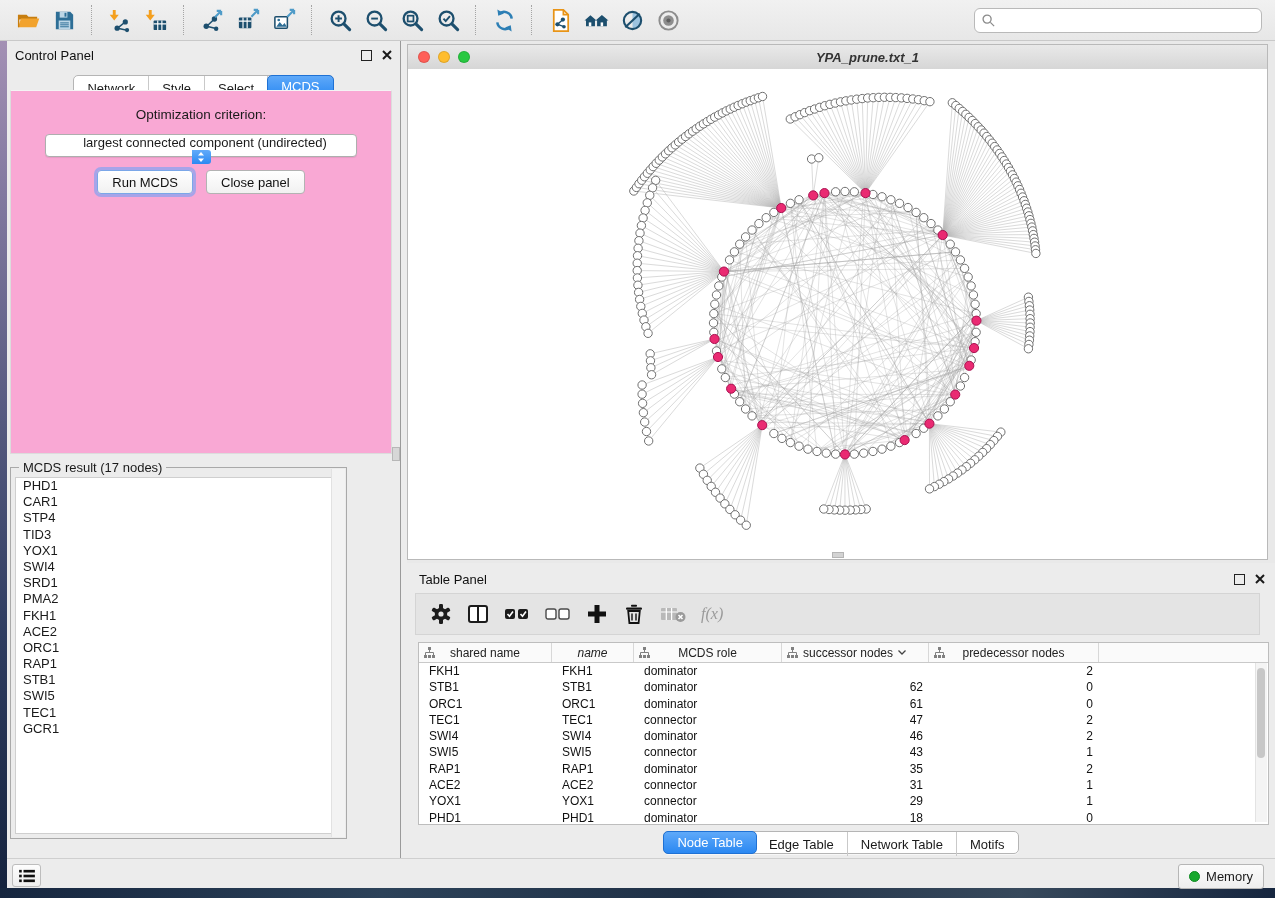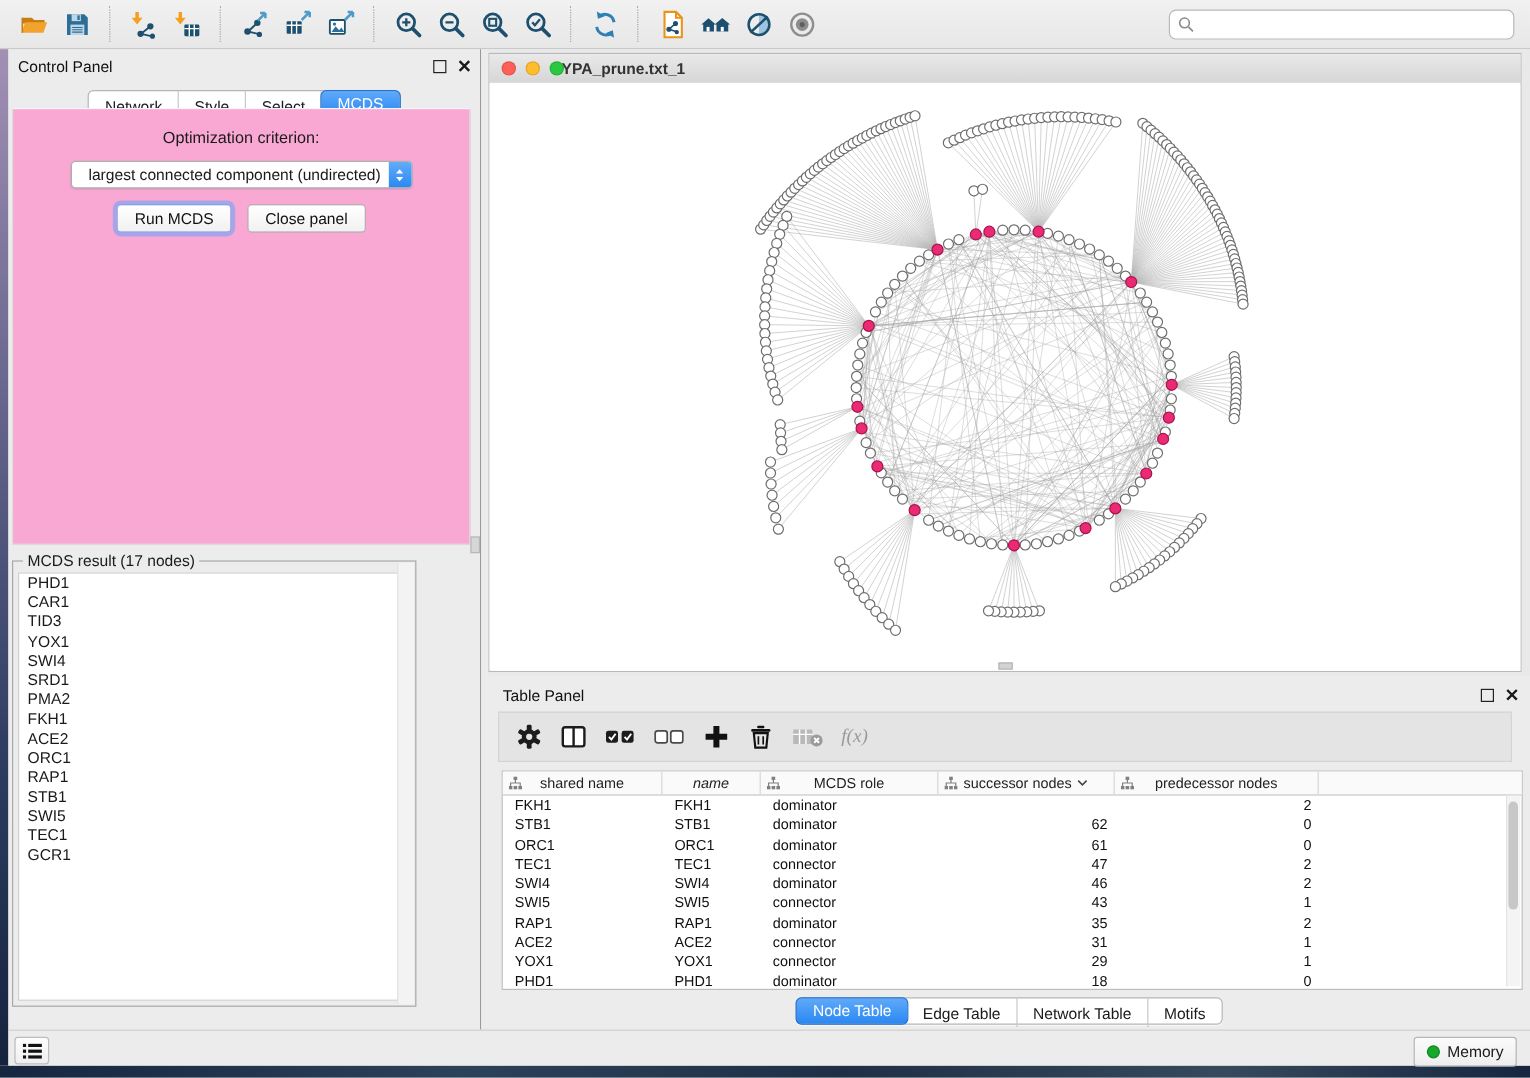--- a/index.html
+++ b/index.html
@@ -37,22 +37,22 @@
   .seg-group{display:inline-flex;background:#fff;border:1px solid #b5b5b5;border-radius:5px;height:21px;
              box-shadow:0 1px 0 rgba(255,255,255,.6);}
   .seg{padding:12px 13px;font-size:13px;display:flex;align-items:center;border-right:1px solid #c9c9c9;color:#1a1a1a;white-space:nowrap;}
   .seg:last-child{border-right:none;}
   .seg.sel{background:linear-gradient(#5fa9f9,#2a88f2);color:#fff;border-radius:5px;margin:-1px -1px -1px -1px;
            border:1px solid #1f71d4;padding:0 13px;}
 
   #cp-body{left:3px;top:49px;width:382px;height:364px;background:#f9a8d4;
            border:1px solid #dcdcdc;border-top-color:#f4f4f4;box-sizing:border-box;}
   #opt-label{text-align:center;margin-top:16px;font-size:13.5px;}
-  .combo{margin:12px auto 0 auto;width:285px;height:23px;background:#fff;border:1px solid #aeaeae;border-radius:4px;
-         display:flex;align-items:center;box-sizing:border-box;box-shadow:0 1px 1px rgba(0,0,0,.08);}
+  .combo{margin:12px auto 0 auto;width:312px;height:23px;background:#fff;border:1px solid #aeaeae;border-radius:4px;
+         display:flex;align-items:center;box-sizing:border-box;box-shadow:0 1px 1px rgba(0,0,0,.08);flex-direction:column;}
   .combo-text{flex:1;font-size:13px;padding-left:8px;text-align:center;white-space:nowrap;}
   .combo-cap{width:19px;height:21px;border-radius:0 3px 3px 0;background:linear-gradient(#62abfa,#2c89f2);
              display:flex;align-items:center;justify-content:center;}
   .btn-row{display:flex;justify-content:center;gap:13px;margin-top:13px;}
   .btn{height:22px;padding:0 14px;background:linear-gradient(#fff,#f1f1f1);border:1px solid #b3b3b3;border-radius:4px;
        font-size:13px;display:flex;align-items:center;color:#111;}
   .btn.focused{box-shadow:0 0 0 3px rgba(100,160,250,.55);border-color:#7ba7e8;}
 
   #mcds-fieldset{left:3px;top:426px;width:337px;height:372px;border:1px solid #a9a9a9;box-sizing:border-box;}
   #mcds-legend{position:absolute;top:-8px;left:8px;background:#ececec;padding:0 4px;font-size:13px;}
@@ -65,21 +65,21 @@
   #vgap{left:401px;top:41px;width:6px;height:817px;background:#ececec;}
   #v-handle{left:392px;top:447px;width:8px;height:14px;background:#d7d7d7;border:1px solid #b7b7b7;box-sizing:border-box;}
 
   
   #right-area{left:407px;top:41px;width:868px;height:817px;background:#e9e9e9;}
   #net-window{position:absolute;left:0;top:3px;width:861px;height:516px;border:1px solid #b9b9b9;box-sizing:border-box;background:#fff;}
   #net-titlebar{height:24px;background:linear-gradient(#e9e9e9,#d6d6d6);border-bottom:1px solid #b5b5b5;
                 display:flex;align-items:center;position:relative;}
   .tl{width:12px;height:12px;border-radius:50%;display:inline-block;box-shadow:inset 0 0 0 1px rgba(0,0,0,.12);}
   #traffic{position:absolute;left:10px;top:6px;display:flex;gap:8px;}
-  #net-title{width:100%;font-size:13px;font-weight:600;color:#333;padding-left:60px;box-sizing:border-box;}
+  #net-title{width:100%;text-align:center;font-size:13px;font-weight:600;color:#333;padding-left:60px;box-sizing:border-box;font-style:italic;}
   #net-canvas{position:absolute;left:0;top:24px;right:0;bottom:0;background:#fff;}
   #net-canvas svg{width:100%;height:100%;display:block;}
   .chord{stroke:#9e9e9e;stroke-opacity:.42;stroke-width:.7;}
   .fan-edge{stroke:#b5b5b5;stroke-opacity:.85;stroke-width:.6;}
   .ring-node{fill:#fff;stroke:#6e6e6e;stroke-width:1;}
   .pink-node{fill:#ea2a72;stroke:#a81050;stroke-width:1;}
   #h-handle{position:absolute;left:50%;margin-left:-6px;bottom:1px;width:12px;height:6px;background:#d3d3d3;border:1px solid #b5b5b5;box-sizing:border-box;}
 
   
   #table-panel{position:absolute;left:0;top:522px;width:868px;height:295px;background:#ececec;}
@@ -305,20 +305,21 @@
     <div class="btn-row">
       <div class="btn focused">Run MCDS</div>
       <div class="btn">Close panel</div>
     </div>
   </div>
   <div id="mcds-fieldset" class="abs">
     <span id="mcds-legend">MCDS result (17 nodes)</span>
     <div id="mcds-list">
         <div class="mcds-item">PHD1</div>
         <div class="mcds-item">CAR1</div>
+        <div class="mcds-item">STP4</div>
         <div class="mcds-item">TID3</div>
         <div class="mcds-item">YOX1</div>
         <div class="mcds-item">SWI4</div>
         <div class="mcds-item">SRD1</div>
         <div class="mcds-item">PMA2</div>
         <div class="mcds-item">FKH1</div>
         <div class="mcds-item">ACE2</div>
         <div class="mcds-item">ORC1</div>
         <div class="mcds-item">RAP1</div>
         <div class="mcds-item">STB1</div>

